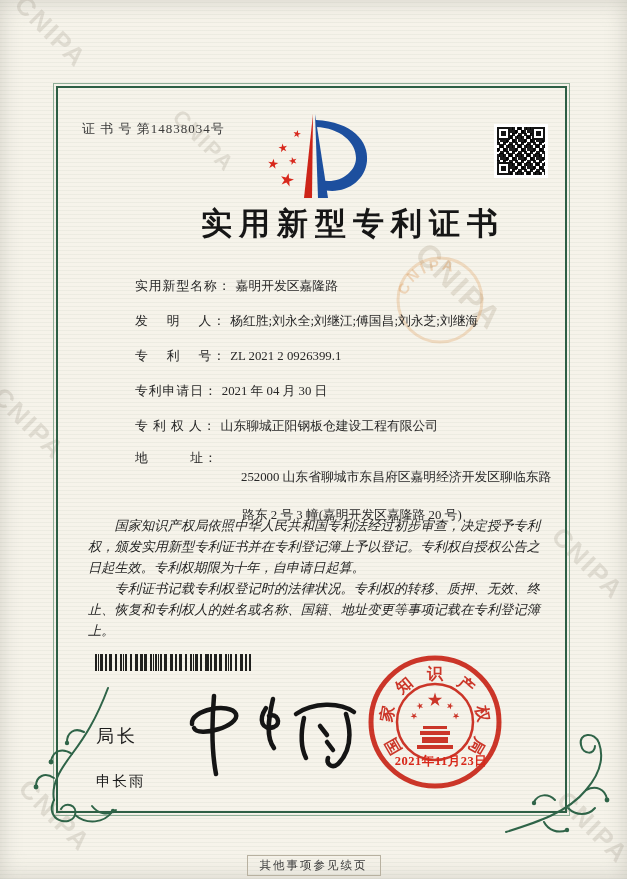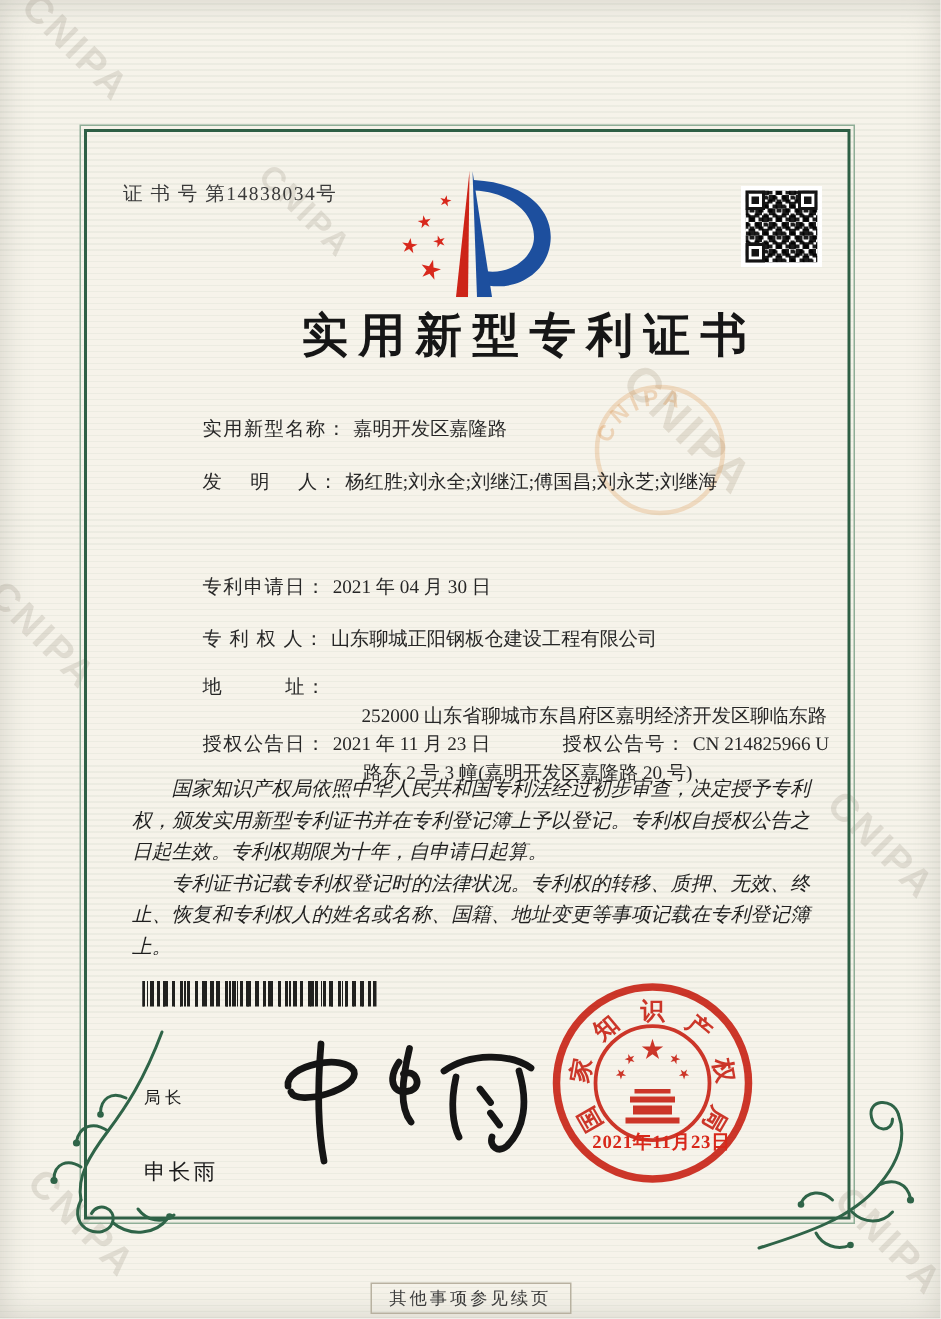--- a/index.html
+++ b/index.html
@@ -42,21 +42,21 @@
   
   .paras{position:absolute;left:88px;top:515px;width:452px;font-size:13.2px;
       color:#1f1f1f;font-style:italic;line-height:21px;text-align:justify;}
   .paras p{margin:0;text-indent:2em;}
   
   .barcode{position:absolute;left:95px;top:654px;width:156px;height:17px;background:
       repeating-linear-gradient(90deg,#20201e 0 2px,transparent 2px 5px),
       repeating-linear-gradient(90deg,#20201e 0 1px,transparent 1px 7px),
       repeating-linear-gradient(90deg,transparent 0 3px,#20201e 3px 4px,transparent 4px 11px);}
   
-  .sig-title{position:absolute;left:96px;top:724px;font-size:11px;color:#1c1c1c;letter-spacing:3px;}
+  .sig-title{position:absolute;left:96px;top:724px;font-size:18px;color:#1c1c1c;letter-spacing:3px;}
   .sig-name{position:absolute;left:96px;top:772px;font-size:14.5px;color:#1c1c1c;letter-spacing:2px;}
   .sig-script{position:absolute;left:178px;top:690px;}
   
   .seal{position:absolute;left:365px;top:652px;mix-blend-mode:multiply;opacity:.93;}
   .seal-date{position:absolute;left:378px;top:753px;width:126px;text-align:center;
       font-size:12.5px;color:#d8281a;font-weight:700;z-index:5;letter-spacing:.5px;}
   
   .pageno{position:absolute;left:53px;top:791px;width:515px;text-align:center;
       font-size:10.5px;color:#333;letter-spacing:2px;}
   .contnote{position:absolute;left:0;top:828px;width:627px;text-align:center;font-size:11.5px;color:#3c3c3c;margin-top:27px;}
@@ -149,41 +149,37 @@
   <div class="title">实用新型专利证书</div>
 
   <div class="row" style="top:277px">
     <span class="flabel">实用新型名称：</span>
     <span class="fvalue">嘉明开发区嘉隆路</span>
   </div>
   <div class="row" style="top:312px">
     <span class="flabel">发　 明　 人：</span>
     <span class="fvalue">杨红胜;刘永全;刘继江;傅国昌;刘永芝;刘继海</span>
   </div>
+  <div class="row" style="top:347px">
+    <span class="flabel">专　 利　 号：</span>
+    <span class="fvalue">ZL 2021 2 0926399.1</span>
+  </div>
   <div class="row" style="top:382px">
     <span class="flabel">专利申请日：</span>
     <span class="fvalue">2021 年 04 月 30 日</span>
   </div>
   <div class="row" style="top:417px">
     <span class="flabel">专 利 权 人：</span>
     <span class="fvalue">山东聊城正阳钢板仓建设工程有限公司</span>
   </div>
   <div class="row" style="top:449px">
     <span class="flabel">地　　　址：</span>
     <span class="fvalue">
       <span>252000 山东省聊城市东昌府区嘉明经济开发区聊临东路</span><br>
       <span class="addr2">路东 2 号 3 幢(嘉明开发区嘉隆路 20 号)</span>
-    </span>
-  </div>
-  <div class="row" style="top:487px">
-    <span class="flabel">授权公告日：</span>
-    <span class="fvalue">2021 年 11 月 23 日</span>
-    <span class="pair2">
-      <span class="flabel">授权公告号：</span>
-      <span class="fvalue">CN 214825966 U</span>
     </span>
   </div>
 
   <div class="paras">
     <p>国家知识产权局依照中华人民共和国专利法经过初步审查，决定授予专利权，颁发实用新型专利证书并在专利登记簿上予以登记。专利权自授权公告之日起生效。专利权期限为十年，自申请日起算。</p>
     <p>专利证书记载专利权登记时的法律状况。专利权的转移、质押、无效、终止、恢复和专利权人的姓名或名称、国籍、地址变更等事项记载在专利登记簿上。</p>
   </div>
 
   <div class="barcode"></div>
 

